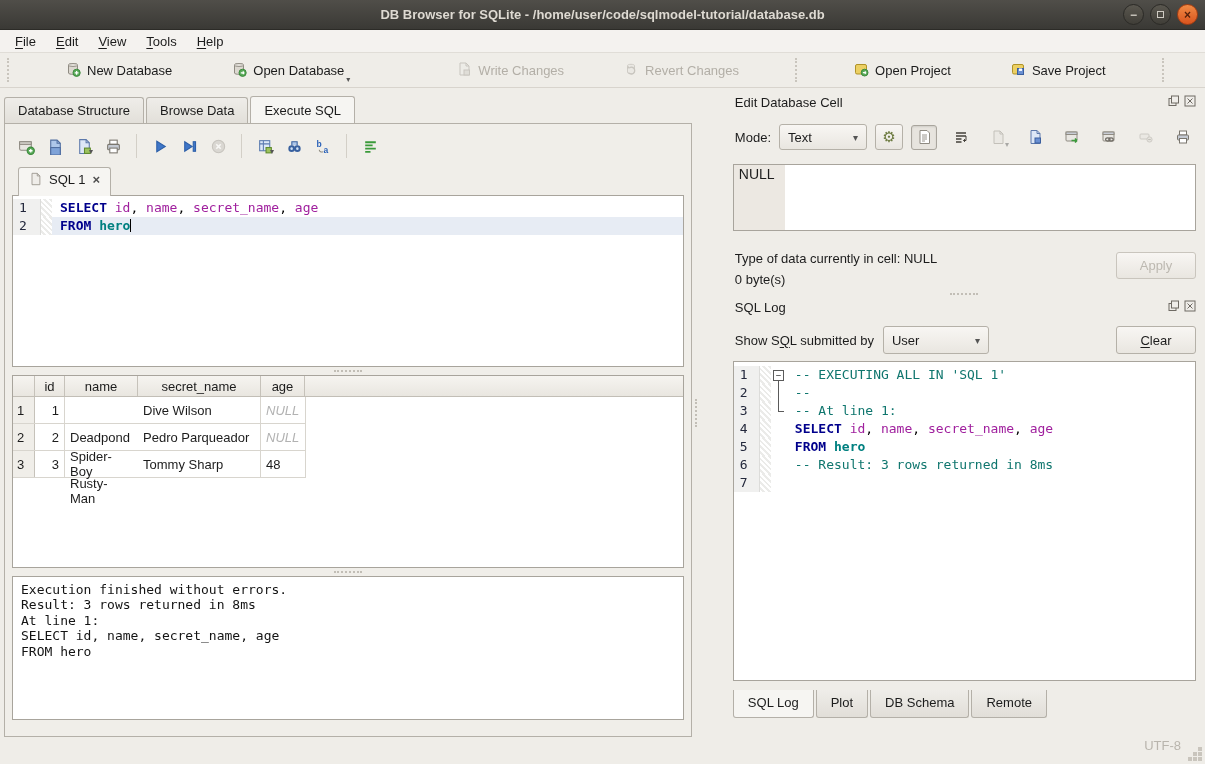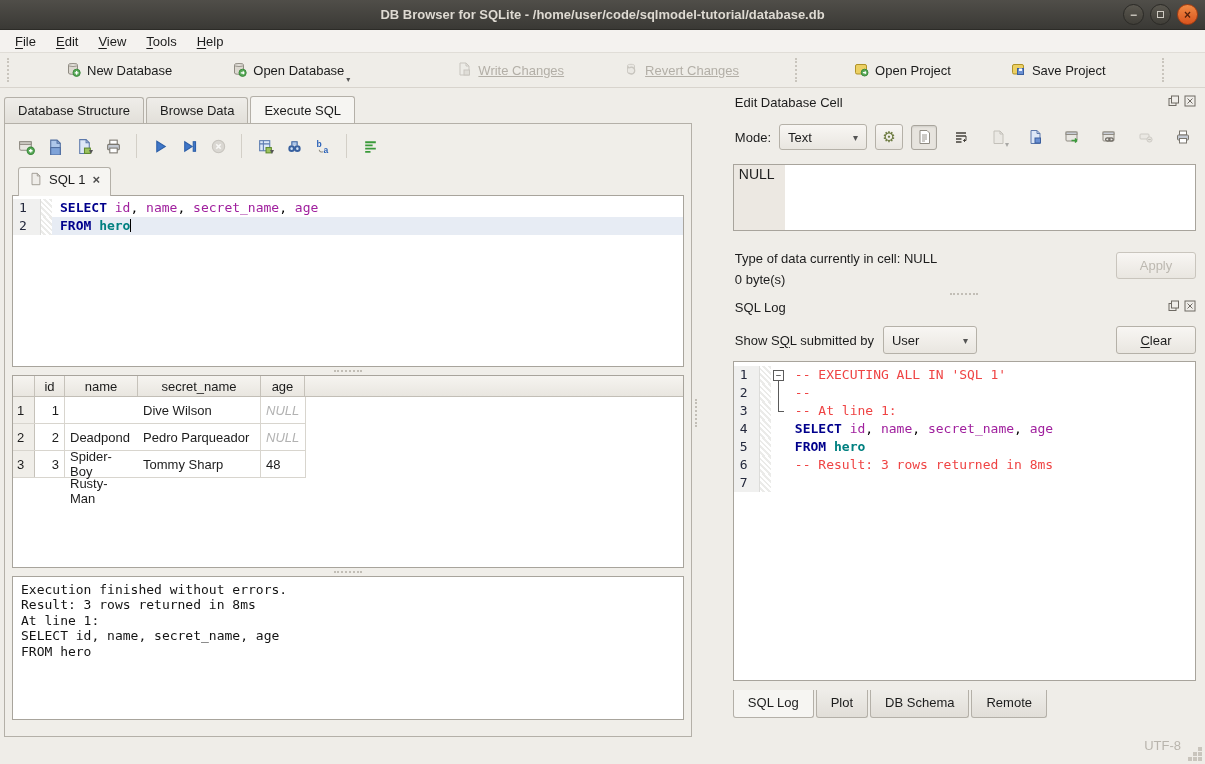--- a/index.html
+++ b/index.html
@@ -19,21 +19,21 @@
 
   
   .menubar { height:23px; background:#f4f2ef; border-bottom:1px solid #e0ddd7; display:flex; align-items:center; padding-left:5px; }
   .menu-item { padding:2px 10px; }
 
   
   .toolbar { height:35px; display:flex; align-items:center; padding:0 2px; border-bottom:1px solid #d8d4cd; background:#efede8;gap:43px; }
   .thandle { width:5px; height:24px; border-left:2px dotted #c9c5bd; margin:0 5px; }
   .tbtn { display:flex; align-items:center; gap:6px; padding:5px 8px; border-radius:3px; position:relative; }
   .tbtn .lbl { white-space:nowrap; }
-  .tbtn.disabled { color:#b3afa7;text-decoration:underline; }
+  .tbtn.disabled { color:#b3afa7; }
   .tbtn.disabled svg { opacity:.40; }
   .tsep { width:1px; height:24px; background:#d3cfc7; margin:0 5px; }
   .ddcaret { font-size:8px; color:#555; position:absolute; right:2px; bottom:1px; }
   .red-x { color:#d6352b; font-weight:bold; font-size:15px; line-height:14px; }
 
   
   .main { display:flex; height:650px; }
   .left  { width:706px; padding:8px 0 0 4px; }
   .main-tabs { display:flex; height:27px; }
   .mtab { padding:5px 13px 0; background:linear-gradient(#efede9,#e2dfd9); border:1px solid #b4b0a8; border-bottom:none;
@@ -61,21 +61,21 @@
                        background:#fff; font-size:9px; line-height:8px; text-align:center; color:#333; }
   .fold.start::before { content:''; position:absolute; left:7px; top:14px; bottom:0; border-left:1px solid #5a5a5a; }
   .fold.mid::before { content:''; position:absolute; left:7px; top:0; bottom:0; border-left:1px solid #5a5a5a; }
   .fold.end::before { content:''; position:absolute; left:7px; top:0; height:9px; width:5px;
                       border-left:1px solid #5a5a5a; border-bottom:1px solid #5a5a5a; }
   .txt { flex:1; padding-left:8px; }
   .cl.hl .txt { background:#e7ecf4; }
   .tk-kw { color:#00008c; font-weight:bold; }
   .tk-id { color:#a0209e; }
   .tk-tbl { color:#008080; font-weight:bold; }
-  .tk-com { color:#ef4444; }
+  .tk-com { color:#0f766e; }
   .tk-pl { color:#000; }
   .caret-bar { display:inline-block; width:1px; height:13px; background:#000; vertical-align:-2px; }
 
   .hsplit { height:8px; display:flex; align-items:center; justify-content:center; }
   .hsplit .dots { width:28px; border-top:2px dotted #c2beb6; }
 
   
   .results { background:#fff; border:1px solid #a8a49c; height:193px; overflow:hidden; }
   .thead { display:flex; height:21px; background:linear-gradient(#f6f4f0,#e9e6e0); border-bottom:1px solid #c2beb6; }
   .th { border-right:1px solid #c6c2ba; display:flex; align-items:center; justify-content:center; }
@@ -117,21 +117,21 @@
   .null-strip { position:absolute; left:0; top:0; bottom:0; width:51px; background:#ece8e2; padding:1px 5px; font-size:14px; }
 
   .type-row { display:flex; margin-top:17px; padding-left:2px; }
   .type-texts div { line-height:21px; }
   .btn { border:1px solid #b5b1a8; border-radius:3px; background:linear-gradient(#f8f6f3,#e9e6e0);
          display:flex; align-items:center; justify-content:center; }
   .apply-btn { width:80px; height:27px; margin-left:auto; margin-top:4px; align-self:flex-start;
                border-color:#c9c5bd; color:#bcb8b0; }
 
   .filter-row { display:flex; align-items:center; gap:9px; margin-top:10px; padding-left:2px; }
-  .user-sel { width:94px; height:28px;text-align:center; }
+  .user-sel { width:106px; height:28px;text-align:center; }
   .clear-btn { margin-left:auto; width:80px; height:28px; }
 
   .log-box { margin-top:7px; height:320px; background:#fff; border:1px solid #a8a49c;
              font-family:"DejaVu Sans Mono",monospace; font-size:13px; overflow:hidden; padding-top:4px; }
   .log-box .ln { width:26px; }
 
   .bottom-tabs { display:flex; margin-top:9px; height:28px; }
   .btab { padding:5px 14px; background:linear-gradient(#efede9,#e1ded8); border:1px solid #b4b0a8; border-top:none;
           border-radius:0 0 3px 3px; margin-right:2px; }
   .btab.active { background:#f6f5f2; }

